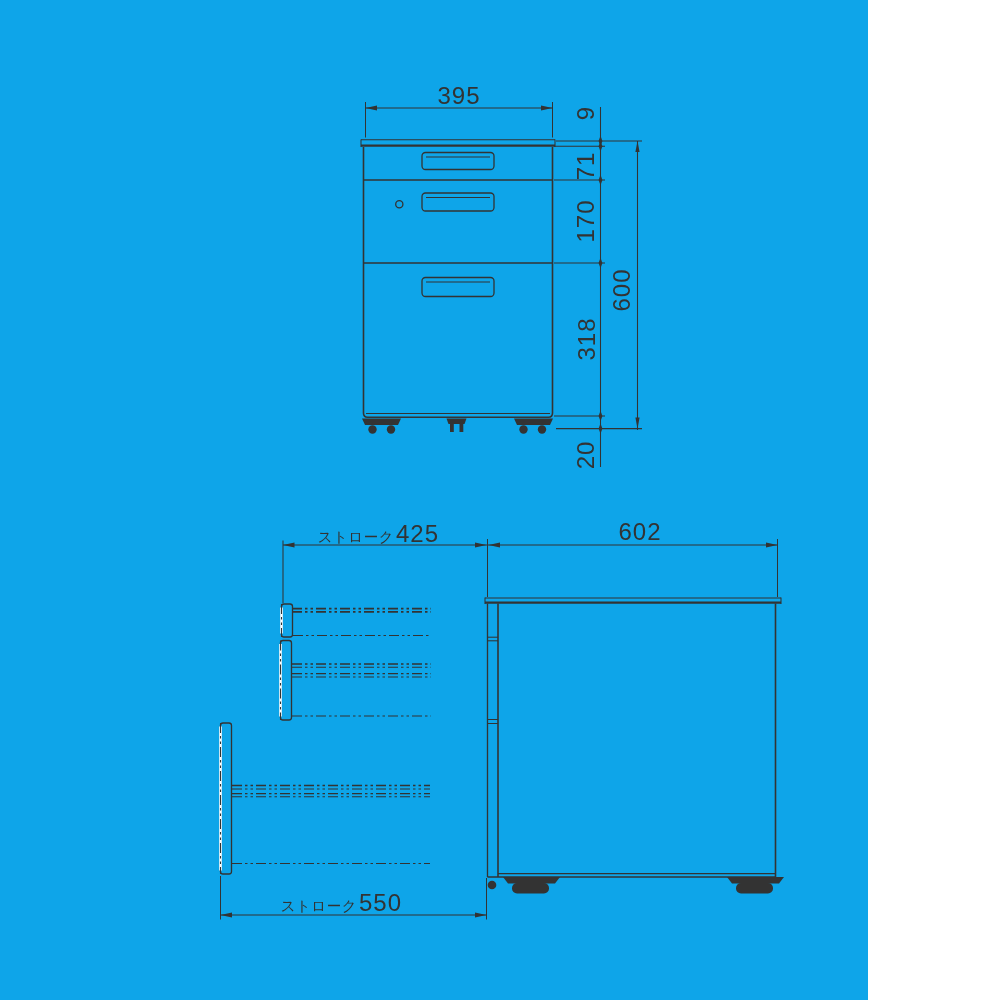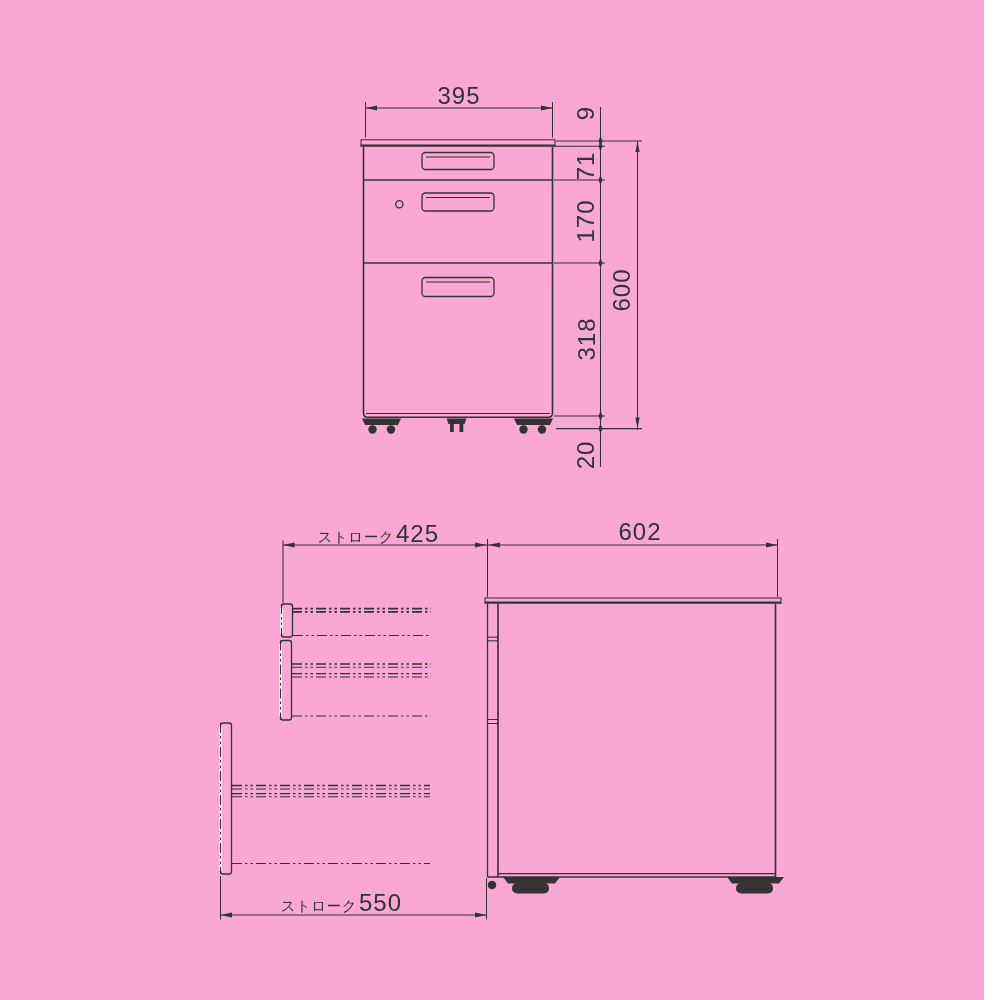--- a/index.html
+++ b/index.html
@@ -1,16 +1,16 @@
 <!DOCTYPE html>
 <html><head>
 <meta charset="utf-8">
 <style>
   html,body{margin:0;padding:0;background:#ffffff;}
-  .canvas{position:relative;width:984px;height:1000px;background:#f9a8d4;overflow:hidden;
+  .canvas{position:relative;width:868px;height:1000px;background:#0ea5e9;overflow:hidden;
           font-family:"Liberation Sans",sans-serif;}
   svg{position:absolute;left:0;top:0;}
   .s{stroke:#333333;fill:none;stroke-width:1.3;stroke-linecap:butt;}
   .s1{stroke-width:1.05;}
   .s2{stroke-width:1.6;}
   .s3{stroke-width:2.2;}
   .chain{stroke-dasharray:10 3 2.5 3 2.5 3;}
   .bold{stroke-width:1.7;}
   .f{fill:#333333;stroke:none;}
   .wmask{stroke:#ffffff;stroke-width:2.6;fill:none;}

